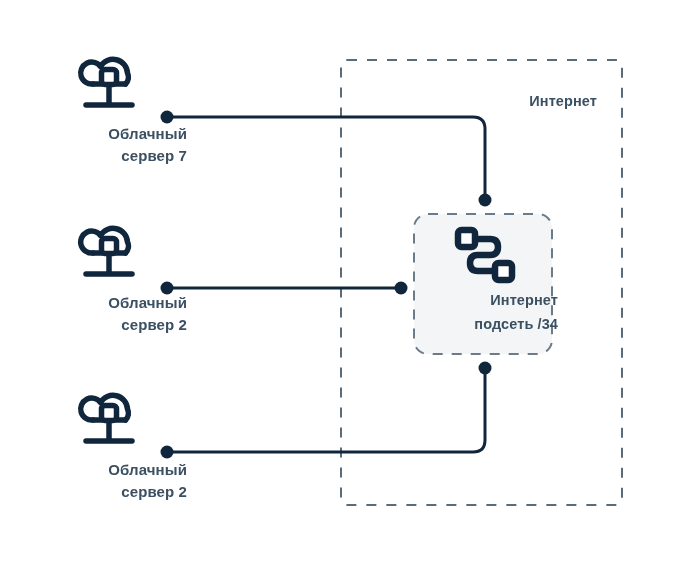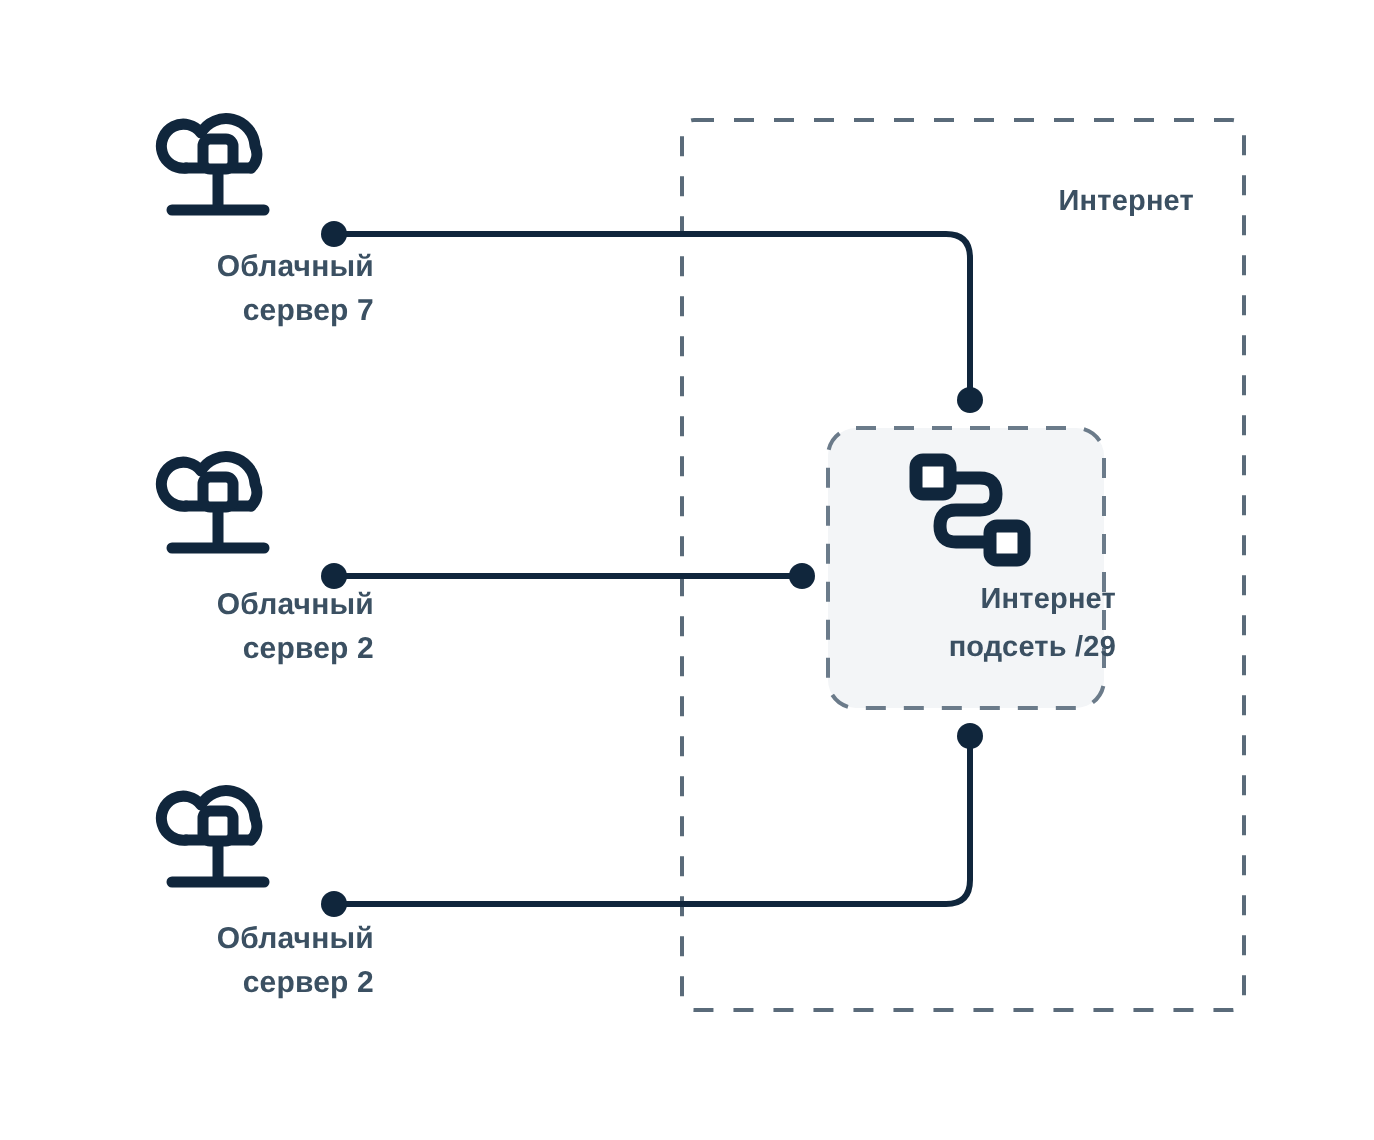--- a/index.html
+++ b/index.html
@@ -107,21 +107,21 @@
       <path d="M -14 -2 H -5"></path>
       <path d="M 18.5 -2 H 9"></path>
       <rect x="-5.5" y="-16.5" width="15" height="15" rx="3.5" ry="3.5"></rect>
       <path d="M 2 -1 V 18"></path>
       <path d="M -21 19 H 25"></path>
     </g>
   </svg>
 
   <div class="node-label region-label" style="left:487px; top:90px; width:110px; text-align:right;">Интернет</div>
 
-  <div class="node-label subnet-label" style="left:408px; top:288px; width:150px;"><span>Интернет</span><br><span>подсеть /29</span></div>
+  <div class="node-label subnet-label" style="left:408px; top:288px; width:150px;"><span>Интернет</span><br><span>подсеть /34</span></div>
 
   <div class="node-label server-label" style="left:27px; top:123px;"><span>Облачный</span><br><span>сервер 7</span></div>
 
   <div class="node-label server-label" style="left:27px; top:292px;"><span>Облачный</span><br><span>сервер 2</span></div>
 
   <div class="node-label server-label" style="left:27px; top:459px;"><span>Облачный</span><br><span>сервер 2</span></div>
 
 </div>
 
 </body></html>

